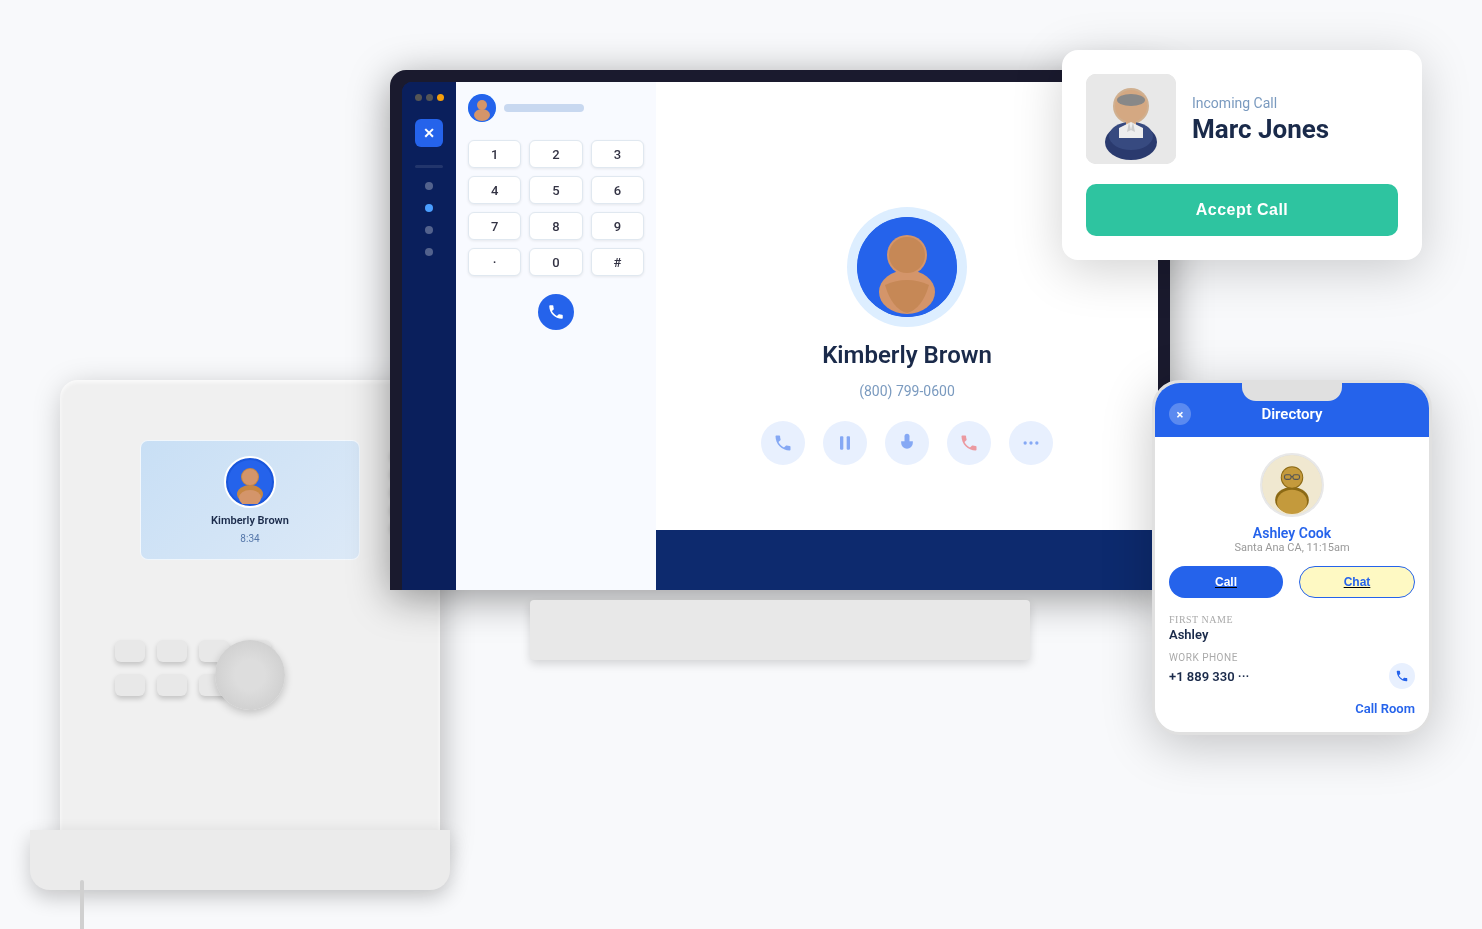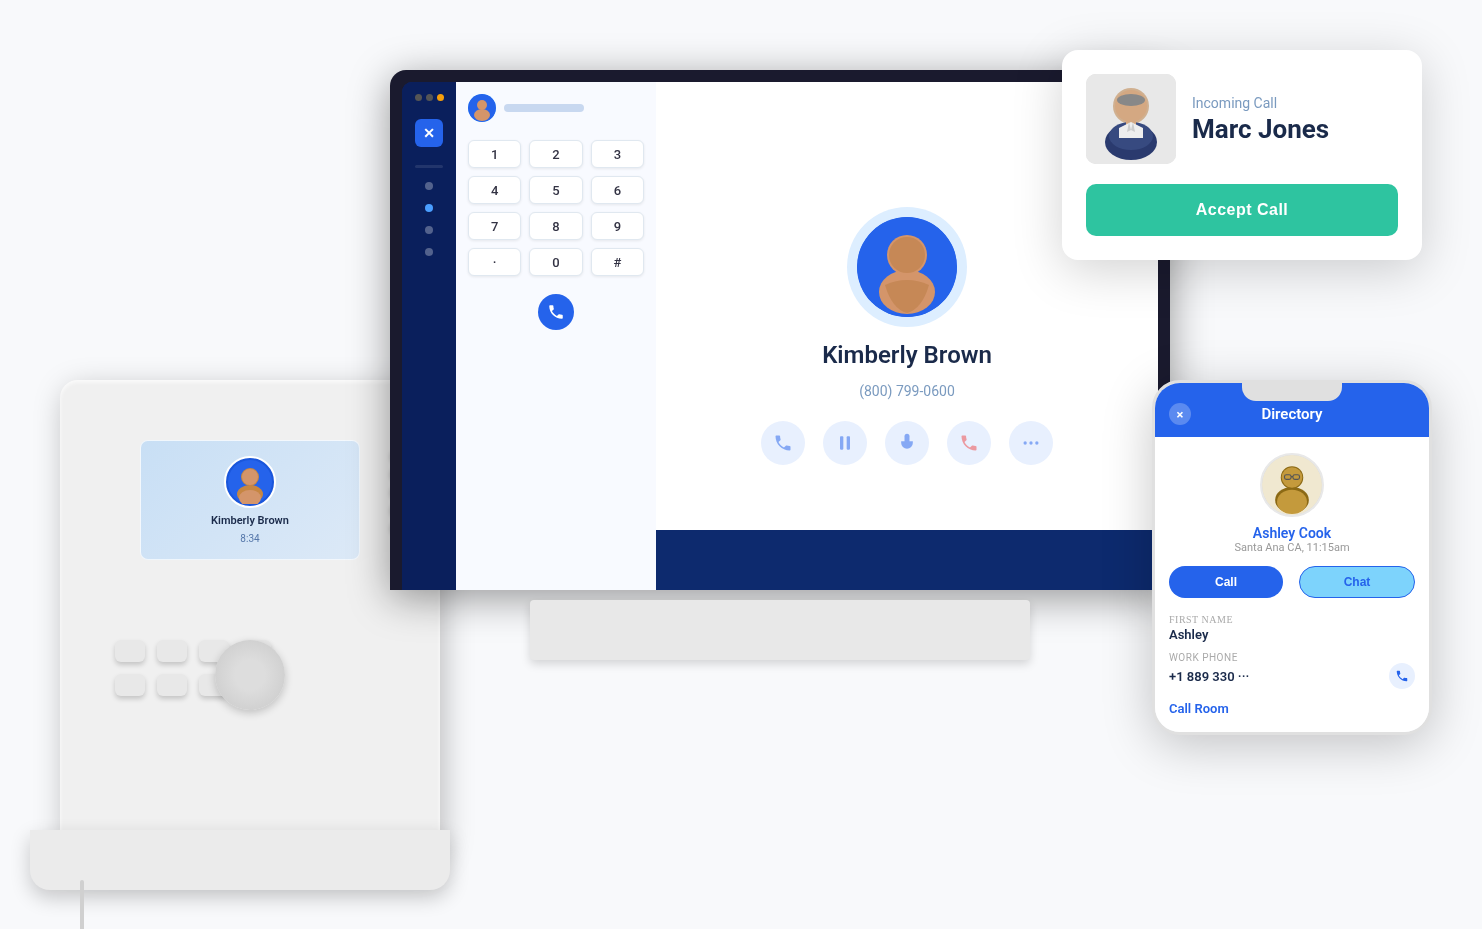--- a/index.html
+++ b/index.html
@@ -422,36 +422,37 @@
     .mobile-contact-location {
       text-align: center;
       font-size: 11px;
       color: #999;
       margin-bottom: 12px;
     }
     .mobile-actions {
       display: flex;
       gap: 16px;
       margin-bottom: 16px;
+      text-decoration: underline;
     }
     .mobile-action-btn {
       flex: 1;
       height: 32px;
       border-radius: 16px;
       border: none;
       font-size: 12px;
       font-weight: 600;
       cursor: pointer;
     }
     .mobile-action-btn.primary {
       background: #2563eb;
       color: white;
     }
     .mobile-action-btn.secondary {
-      background: #7dd3fc;
+      background: #fef9c3;
       color: #2563eb;
       border: 1.5px solid #2563eb;
     }
     .mobile-field {
       margin-bottom: 10px;
     }
     .mobile-field-label {
       font-size: 10px;
       color: #aaa;
       text-transform: uppercase;
@@ -483,21 +484,21 @@
     }
     .mobile-phone-icon {
       width: 26px; height: 26px;
       border-radius: 50%;
       background: #e8f0fe;
       display: flex; align-items: center; justify-content: center;
       color: #2563eb;
       font-size: 13px;
     }
     .mobile-call-room {
-      text-align: left;
+      text-align: right;
       margin-top: 12px;
       color: #2563eb;
       font-size: 13px;
       font-weight: 600;
     }
   </style>
 </head>
 <body>
 
 <div class="scene">

